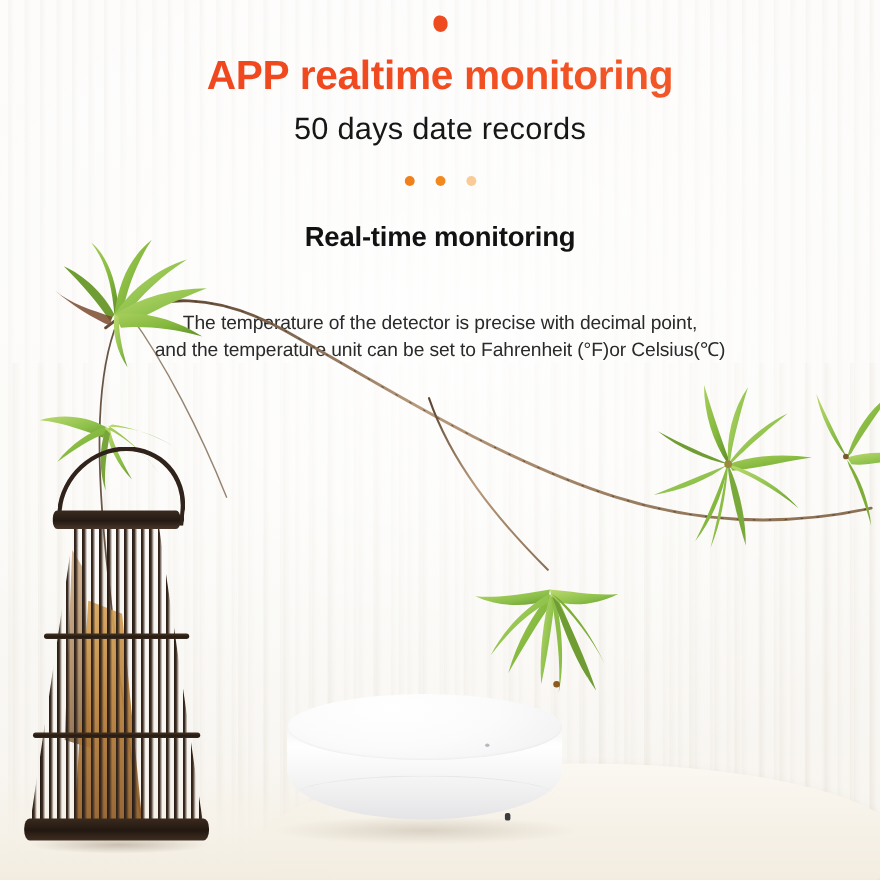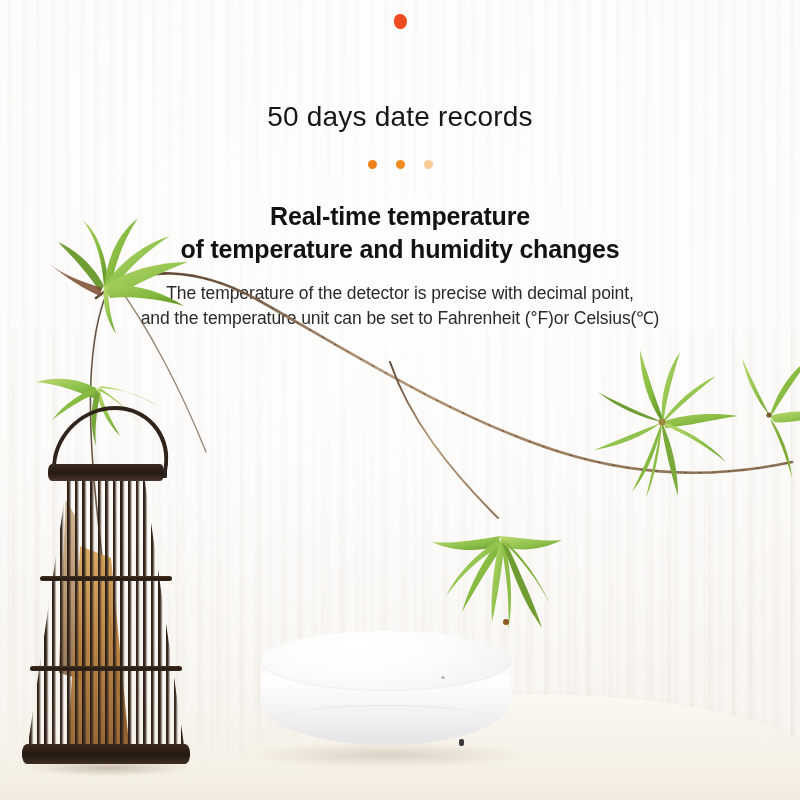--- a/index.html
+++ b/index.html
@@ -344,32 +344,32 @@
   <div class="bg-texture"></div>
   <div class="bg-texture2"></div>
   <div class="bg-vignette"></div>
 
   <div class="table-edge"></div>
   <div class="table-top"></div>
   <div class="table-left-fade"></div>
 
   <div class="topmark"></div>
 
+  <div class="title">APP realtime monitoring</div>
 
   <div class="subtitle">50 days date records</div>
 
   <div class="dots">
     <span class="dot d1" style="background: rgb(240, 128, 26);"></span>
     <span class="dot d2" style="background: rgb(242, 137, 31);"></span>
     <span class="dot d3" style="background: rgb(248, 203, 151);"></span>
   </div>
 
   <div class="headline">
-    <div>Real-time temperature</div>
-    <div>of temperature and humidity changes</div>
+    <div>Real-time monitoring</div>
   </div>
 
   <div class="bodytext">
     <div>The temperature of the detector is precise with decimal point,</div>
     <div>and the temperature unit can be set to Fahrenheit (°F)or Celsius(℃)</div>
   </div>
 
   <svg class="art" viewBox="0 0 800 800">
     <defs>
       <linearGradient id="lf" x1="0" y1="0" x2="1" y2="1">

